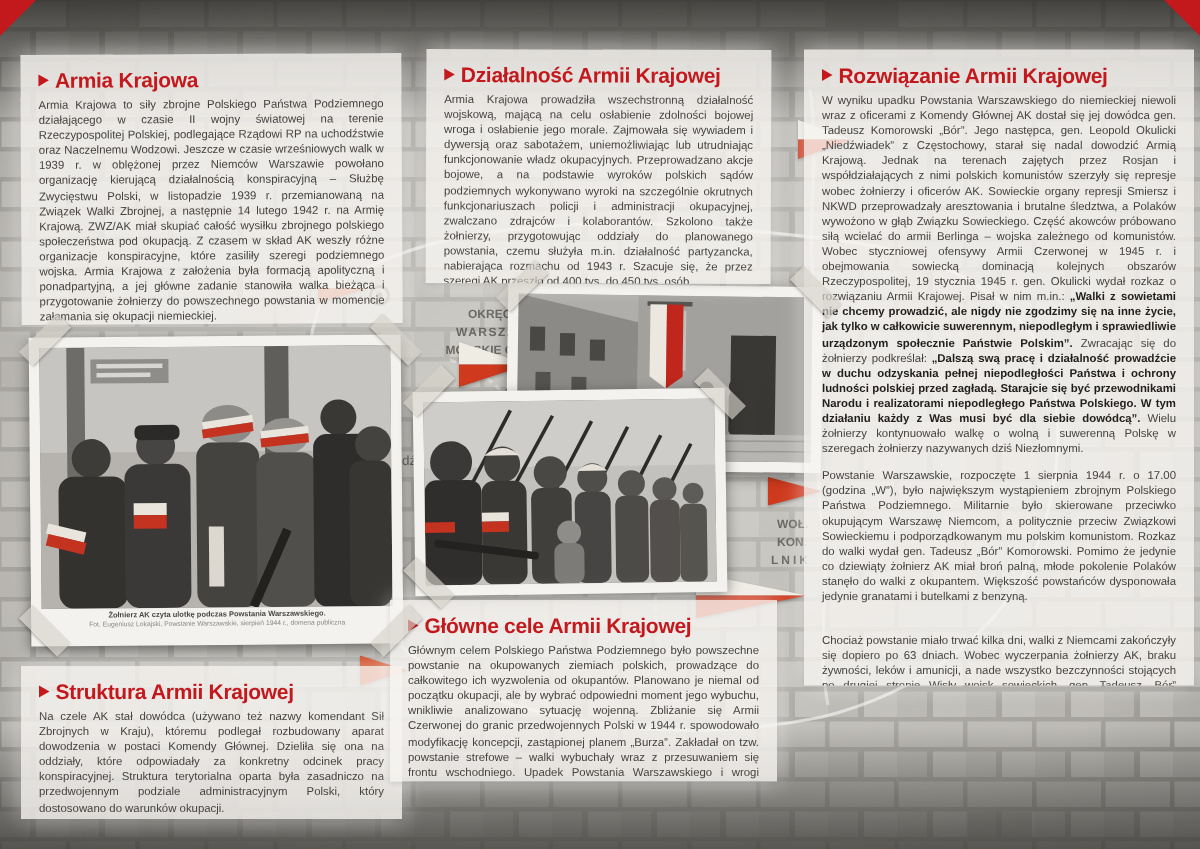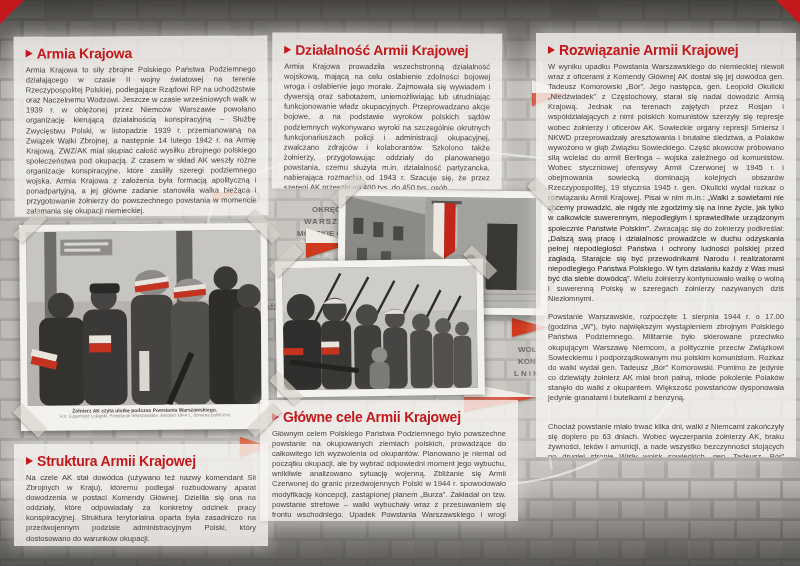--- a/index.html
+++ b/index.html
@@ -37,21 +37,21 @@
     vertical-align:1px;
   }
   .box p{
     margin:0;
     font-size:7.6px;
     line-height:10.1px;
     color:#45423f;
     text-align:justify;
   }
   .box p + p{margin-top:19px;}
-  .box .bold-quote{font-weight:400;color:#211f1d;}
+  .box .bold-quote{font-weight:700;color:#211f1d;}
   .sec-gap{height:8px;}
 
   
   .photo{
     position:absolute;
     background:#f4f2ee;
     padding:7px;
     box-shadow:0 3px 9px rgba(0,0,0,.45);
     z-index:3;
     box-sizing:border-box;
@@ -231,21 +231,21 @@
   <div class="tape" style="left:12px;top:220px;transform:rotate(-45deg)"></div>
   <div class="tape" style="left:246px;top:220px;transform:rotate(45deg)"></div>
   <div class="tape" style="left:12px;top:414px;transform:rotate(45deg)"></div>
   <div class="tape" style="left:246px;top:414px;transform:rotate(-45deg)"></div>
 
   <section class="box" style="left:14px;top:444px;width:254px;height:102px">
     <h2><span class="arrow-glyph"></span><span>Struktura Armii Krajowej</span></h2>
     <p>Na czele AK stał dowódca (używano też nazwy komendant Sił Zbrojnych w Kraju), któremu podlegał rozbudowany aparat dowodzenia w postaci Komendy Głównej. Dzieliła się ona na oddziały, które odpowiadały za konkretny odcinek pracy konspiracyjnej. Struktura terytorialna oparta była zasadniczo na przedwojennym podziale administracyjnym Polski, który dostosowano do warunków okupacji.</p>
   </section>
 
-  <section class="box" style="left:272px;top:33px;width:230px;height:156px;transform:rotate(0.2deg)">
+  <section class="box" style="left:284px;top:33px;width:230px;height:156px;transform:rotate(0.2deg)">
     <h2><span class="arrow-glyph"></span><span>Działalność Armii Krajowej</span></h2>
     <p>Armia Krajowa prowadziła wszechstronną działalność wojskową, mającą na celu osłabienie zdolności bojowej wroga i osłabienie jego morale. Zajmowała się wywiadem i dywersją oraz sabotażem, uniemożliwiając lub utrudniając funkcjonowanie władz okupacyjnych. Przeprowadzano akcje bojowe, a na podstawie wyroków polskich sądów podziemnych wykonywano wyroki na szczególnie okrutnych funkcjonariuszach policji i administracji okupacyjnej, zwalczano zdrajców i kolaborantów. Szkolono także żołnierzy, przygotowując oddziały do planowanego powstania, czemu służyła m.in. działalność partyzancka, nabierająca rozmachu od 1943 r. Szacuje się, że przez szeregi AK przeszło od 400 tys. do 450 tys. osób.</p>
   </section>
 
   <figure class="photo" style="left:338px;top:190px;width:210px;height:124px;margin:0;transform:rotate(0.8deg)">
     <div class="img" style="height:110px">
       <svg width="196" height="110" viewBox="0 0 196 110" aria-hidden="true">
         <rect width="196" height="110" fill="#b0aeaa"></rect>
         <polygon points="0,0 80,18 80,96 0,110" fill="#8c8a86"></polygon>
         <rect x="8" y="22" width="10" height="16" fill="#4a4845"></rect>

